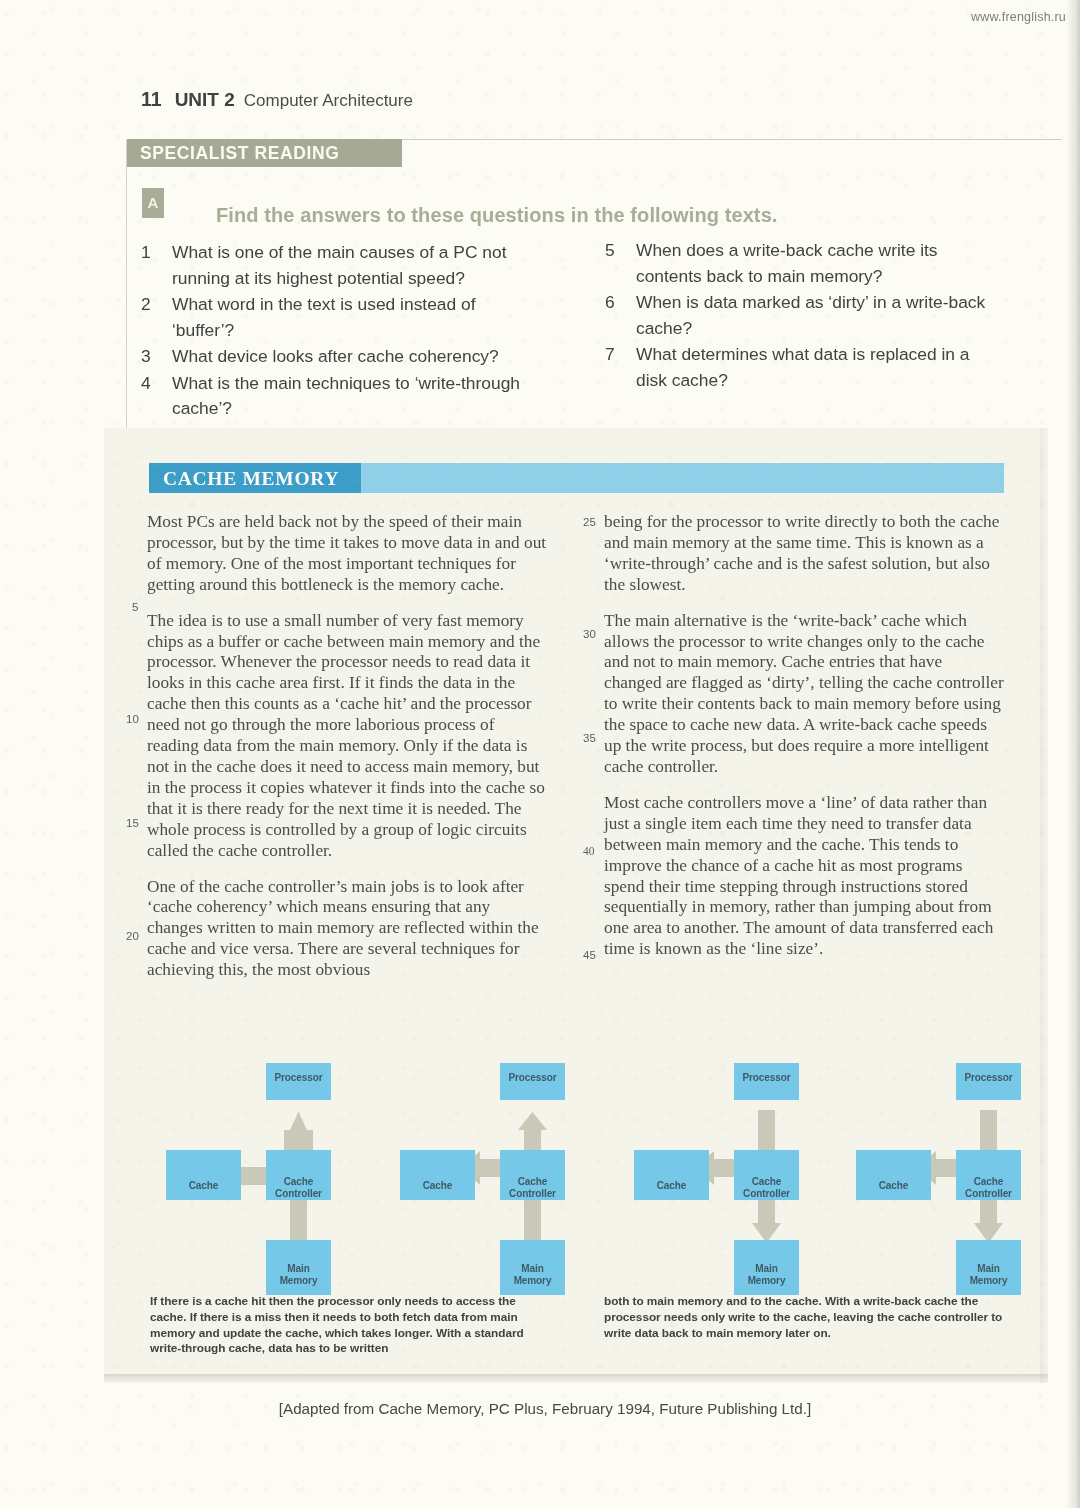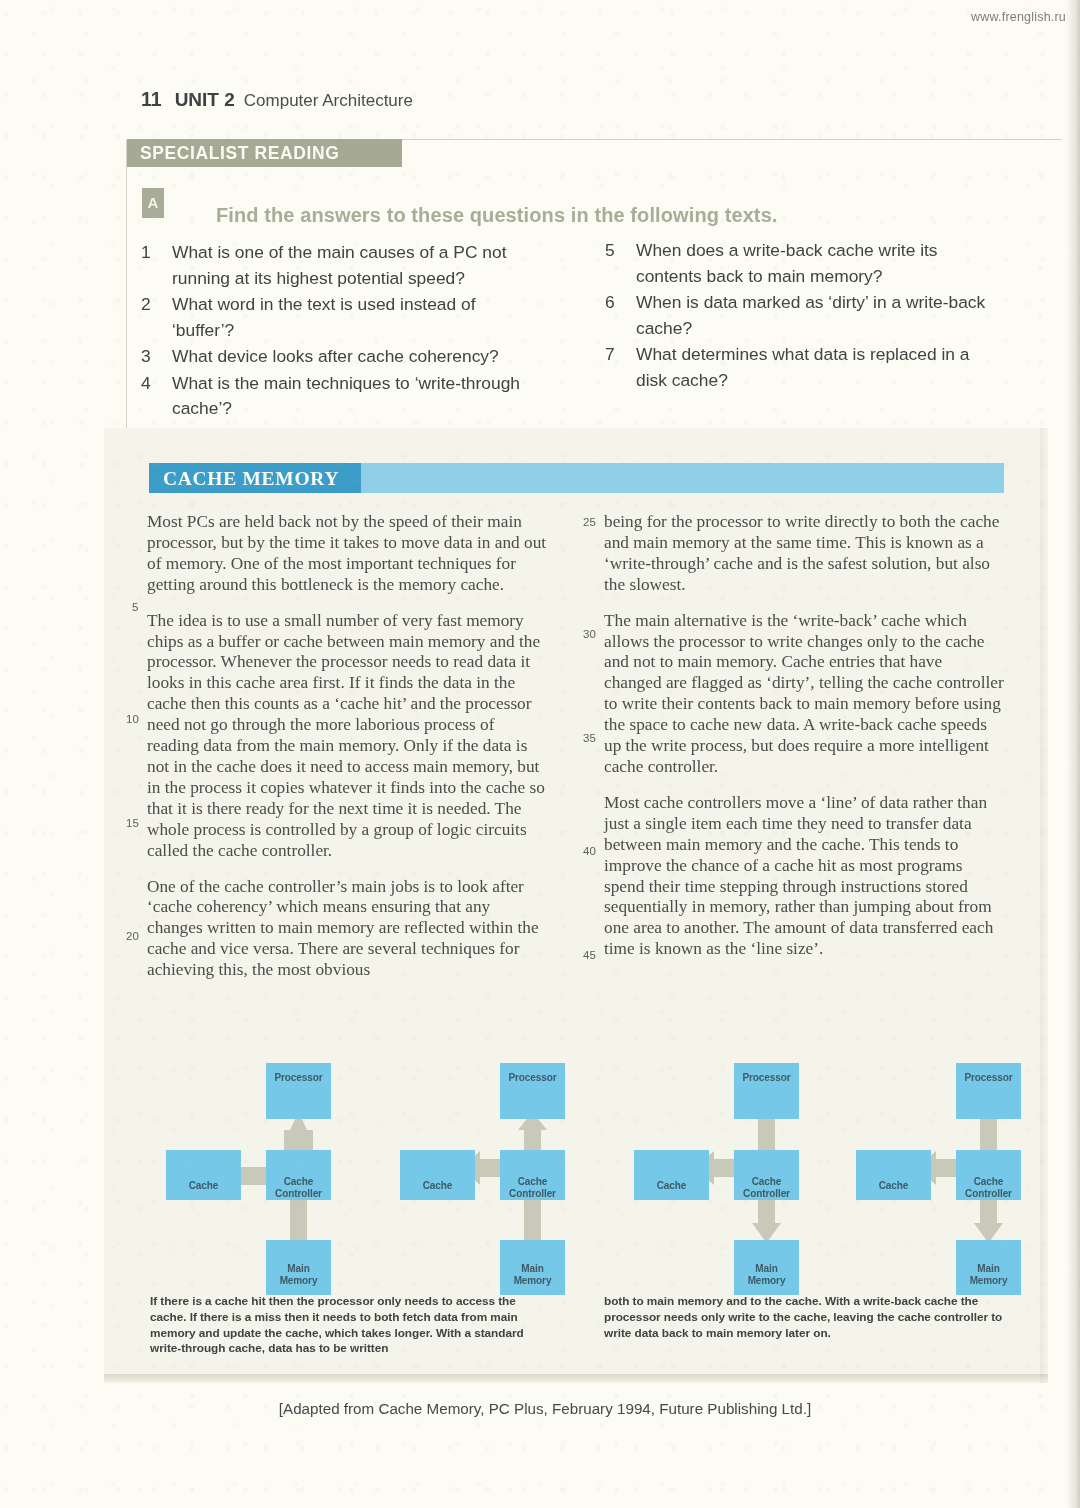--- a/index.html
+++ b/index.html
@@ -111,21 +111,21 @@
   }
 
   
   .diagrams{position:absolute;left:104px;top:1055px;width:944px;height:215px;}
   .dg{position:absolute;width:215px;height:215px;}
   .dg .box{
     position:absolute;background:#76c8e8;
     color:#3e5a66;font-weight:bold;text-align:center;
     font-size:10px;line-height:11.5px;letter-spacing:-.1px;
   }
-  .dg .box.processor{left:110px;top:8px;width:65px;height:56px;padding-top:9px;box-sizing:border-box;}
+  .dg .box.processor{left:110px;top:8px;width:65px;height:37px;padding-top:9px;box-sizing:border-box;}
   .dg .box.cache{left:10px;top:95px;width:75px;height:50px;}
   .dg .box.cc{left:110px;top:95px;width:65px;height:50px;}
   .dg .box.mm{left:110px;top:185px;width:65px;height:55px;}
   .dg .box.cache span{display:block;margin-top:30px;}
   .dg .box.cc span{display:block;margin-top:26px;}
   .dg .box.mm span{display:block;margin-top:23px;}
   .dg svg{position:absolute;left:0;top:0;width:215px;height:240px;overflow:visible;}
 
   
   .cap{
@@ -228,21 +228,21 @@
   </div>
 
   <div class="lnum" style="left:132px;top:601px;">5</div>
   <div class="lnum" style="left:126px;top:713px;">10</div>
   <div class="lnum" style="left:126px;top:817px;">15</div>
   <div class="lnum" style="left:126px;top:930px;">20</div>
 
   <div class="lnum" style="left:583px;top:516px;">25</div>
   <div class="lnum" style="left:583px;top:628px;">30</div>
   <div class="lnum" style="left:583px;top:732px;">35</div>
-  <div class="lnum" style="left:583px;top:845px;">40</div>
+  <div class="lnum" style="left:583px;top:845px;font-family:Liberation Serif, serif;">40</div>
   <div class="lnum" style="left:583px;top:949px;">45</div>
 
   <div class="diagrams">
 
     <div class="dg" style="left:52px;top:0;">
       <svg viewBox="0 0 215 240">
         <g fill="#c9c9ba">
           <rect x="134" y="145" width="17" height="42"></rect>
           <path d="M78 112 L128 112 L128 75 L134 75 L142.5 57 L151 75 L157 75 L157 130 L78 130 Z"></path>
         </g>

